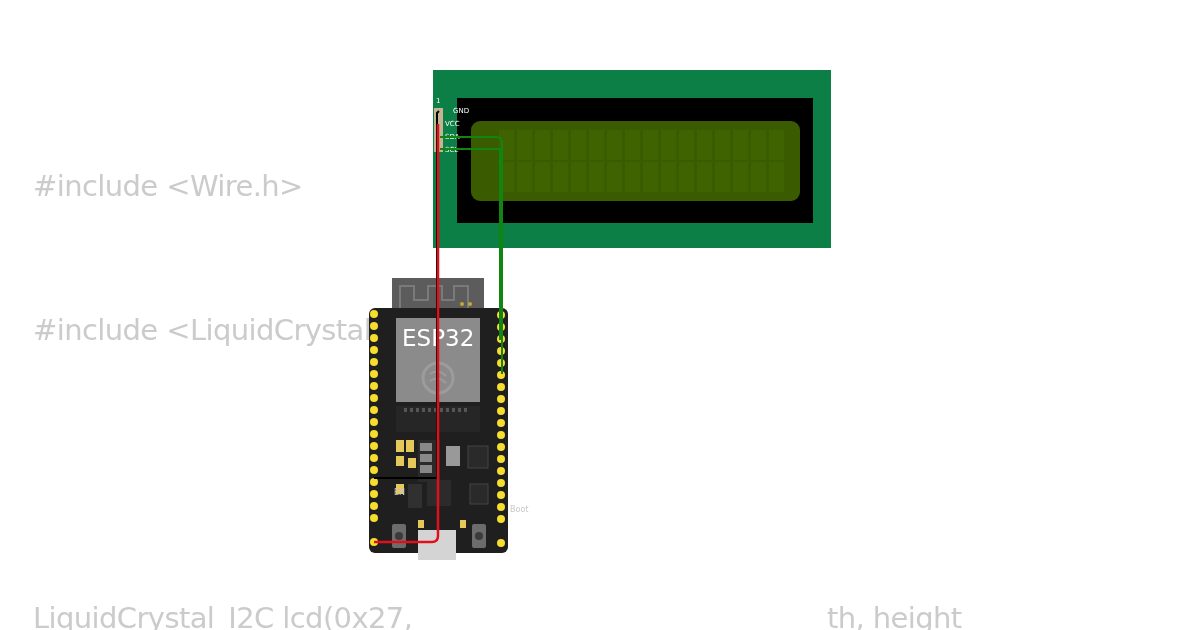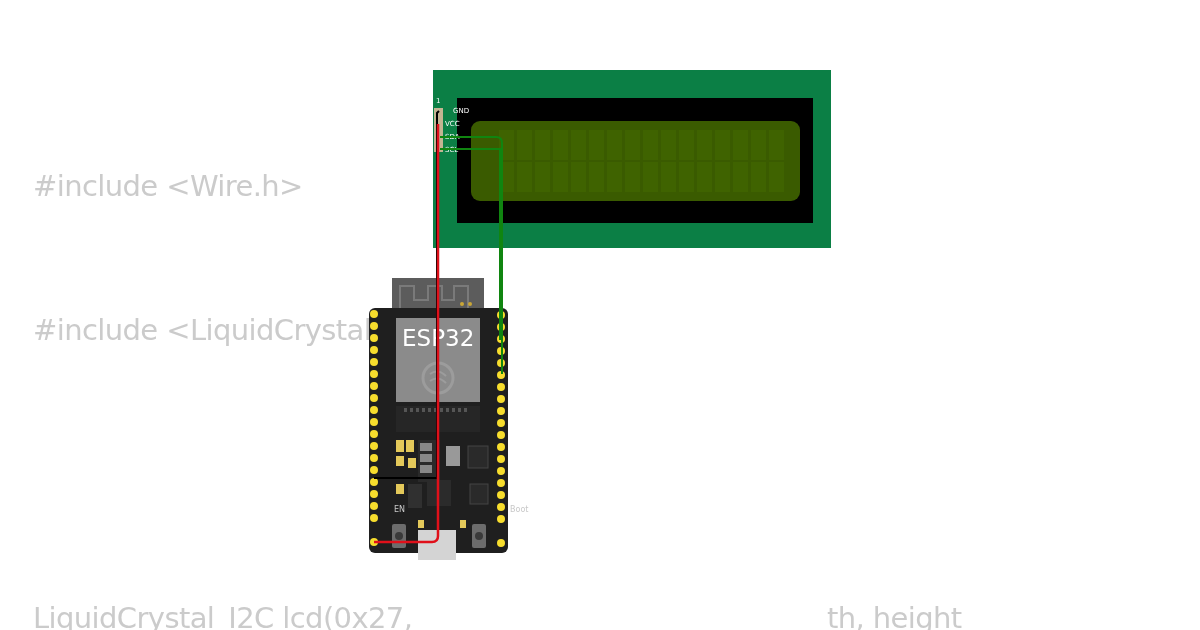--- a/index.html
+++ b/index.html
@@ -129,21 +129,21 @@
   <rect x="446" y="446" width="14" height="20" fill="#999"></rect>
   <rect x="468" y="446" width="20" height="22" fill="#2a2a2a" stroke="#444"></rect>
   <rect x="427" y="480" width="24" height="26" fill="#2b2b2b"></rect>
   <rect x="470" y="484" width="18" height="20" fill="#2a2a2a" stroke="#444"></rect>
   <rect x="396" y="484" width="8" height="10" fill="#e4c95a"></rect>
   <rect x="408" y="484" width="14" height="24" fill="#303030"></rect>
   <rect x="418" y="520" width="6" height="8" fill="#e4c95a"></rect>
     <rect x="460" y="520" width="6" height="8" fill="#e4c95a"></rect>
 </svg>
 
-<span class="silk" style="left:394px;top:505px;">EN</span>
+<span class="silk" style="left:394px;top:488px;">EN</span>
 <span class="silk" style="left:470px;top:505px;padding-left:40px;">Boot</span>
 <div class="btn" style="left:392px;top:524px;">
     <i></i>
   </div>
 <div class="btn" style="left:472px;top:524px;">
     <i></i>
   </div>
 <div class="usb"></div>
 
 <div>

